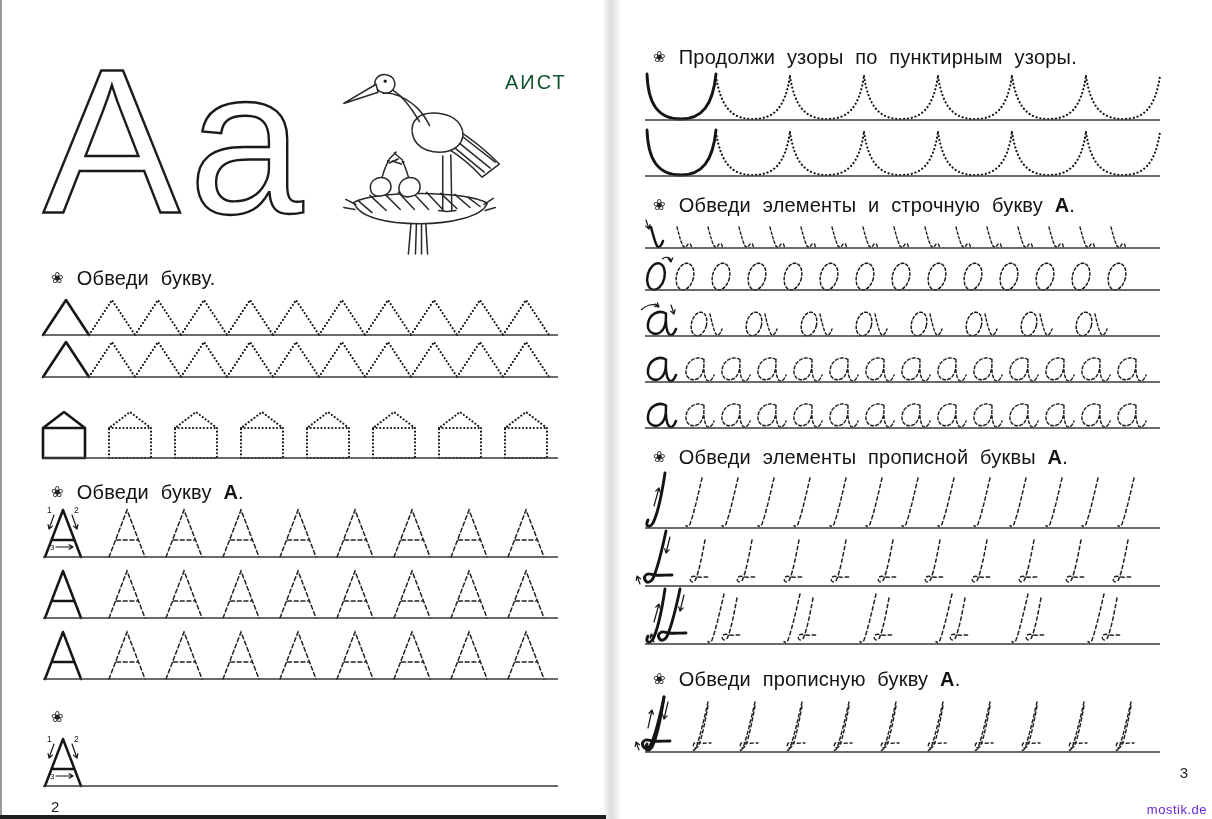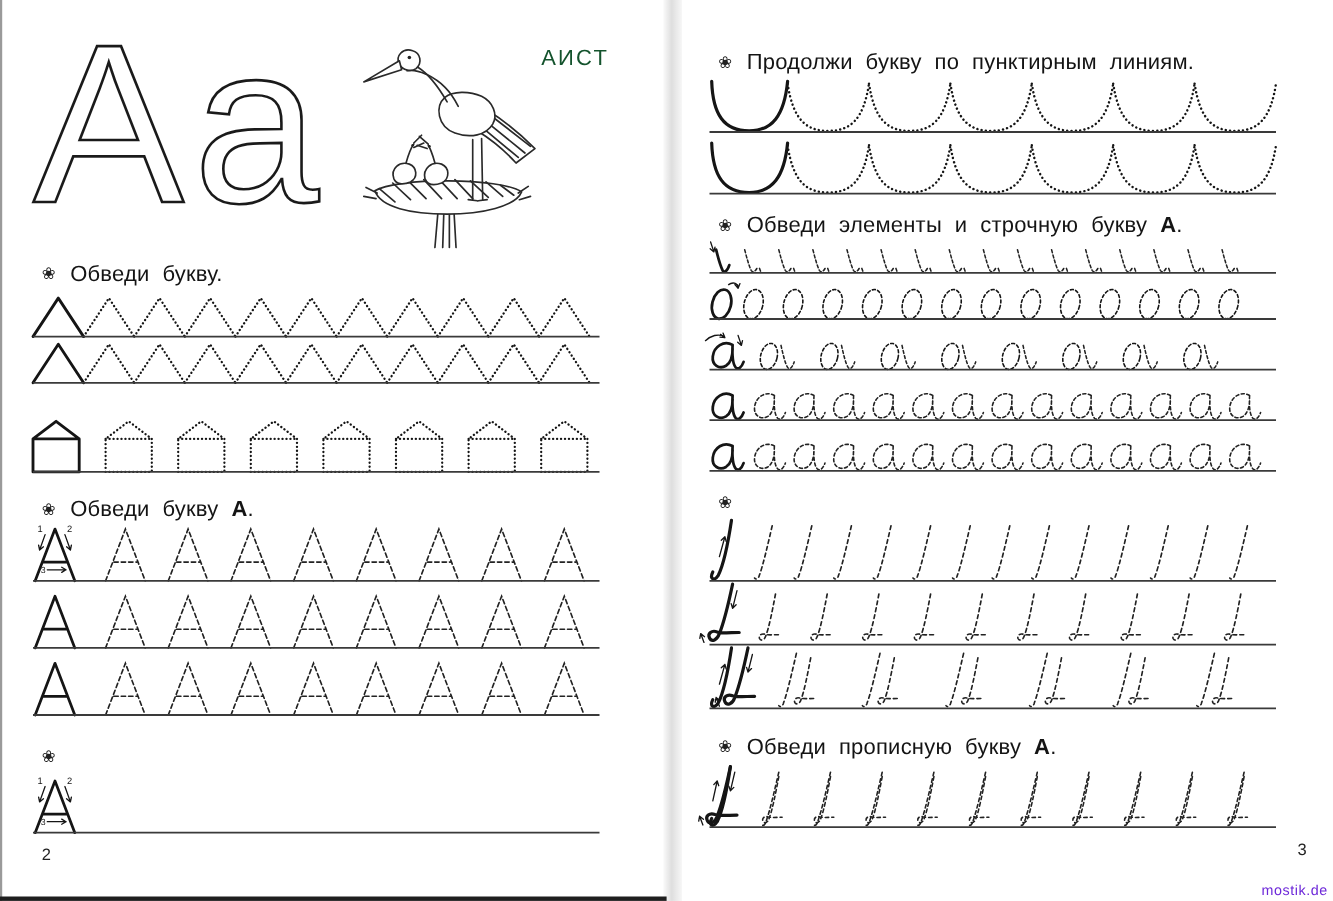--- a/index.html
+++ b/index.html
@@ -5,21 +5,21 @@
   html,body{margin:0;padding:0;background:#f4f4f4;}
   #stage{position:relative;width:1212px;height:819px;background:#ffffff;overflow:hidden;
          font-family:"Liberation Sans","DejaVu Sans",sans-serif;color:#141414;}
   .edge-left{position:absolute;left:0;top:0;bottom:0;width:2px;background:#9a9a9a;}
   .edge-bottom{position:absolute;left:0;bottom:0;width:606px;height:4px;background:#1e1e1e;}
   .gutter{position:absolute;left:603px;top:0;bottom:0;width:17px;
           background:linear-gradient(90deg,rgba(0,0,0,0.02),rgba(0,0,0,0.13) 45%,rgba(0,0,0,0.03));}
   .page{position:absolute;top:0;bottom:0;background:#fff;}
   #page-left{left:2px;width:601px;}
   #page-right{left:620px;width:590px;}
-  .inner-l{padding-left:28px;width:535px;}
+  .inner-l{padding-left:41px;width:535px;margin-top:29px;}
   .inner-r{padding-left:25px;width:545px;}
   .hero{position:relative;height:230px;}
   .bigletters{position:absolute;left:-2px;top:26px;}
   .bigletters text{font-family:"Liberation Sans",sans-serif;letter-spacing:6px;}
   .word-label{position:absolute;left:462px;top:42px;font-size:20px;letter-spacing:2px;color:#14532d;}
   .stork{position:absolute;left:286px;top:30px;}
   .hdr{display:flex;align-items:center;gap:13px;height:26px;font-size:20px;
        letter-spacing:0.2px;word-spacing:6px;color:#141414;}
   .hdr b{font-weight:bold;}
   .flower{font-size:15px;line-height:1;font-family:"DejaVu Sans",sans-serif;color:#222;}
@@ -190,21 +190,21 @@
       <div class="pn pn-left">2</div>
     </div>
   </div>
 
   <div class="gutter"></div>
 
   <div class="page" id="page-right">
     <div class="inner-r">
       <div class="hdr hdr-r1">
         <span class="flower">❀</span>
-        <span><span>Продолжи букву по пунктирным линиям</span><b></b><span>.</span></span>
+        <span><span>Продолжи узоры по пунктирным узоры</span><b></b><span>.</span></span>
       </div>
       <div>
           <svg class="rowsvg" style="margin-top:0px" width="535" height="56" viewBox="-15 0 535 56">
             <path d="M2,4 C3,34 13,49 36,49 C57,49 68,35 71,4" fill="none" stroke="#151515" stroke-width="2.9" stroke-linecap="round" stroke-linejoin="round"></path>
             <path d="M71,6 C76,39 88,49 108,49 C128,49 140,39 145,6" fill="none" stroke="#151515" stroke-width="2.2" stroke-linecap="round" stroke-linejoin="round" stroke-dasharray="0.1 3.8"></path>
             <path d="M145,6 C150,39 162,49 182,49 C202,49 214,39 219,6" fill="none" stroke="#151515" stroke-width="2.2" stroke-linecap="round" stroke-linejoin="round" stroke-dasharray="0.1 3.8"></path>
             <path d="M219,6 C224,39 236,49 256,49 C276,49 288,39 293,6" fill="none" stroke="#151515" stroke-width="2.2" stroke-linecap="round" stroke-linejoin="round" stroke-dasharray="0.1 3.8"></path>
             <path d="M293,6 C298,39 310,49 330,49 C350,49 362,39 367,6" fill="none" stroke="#151515" stroke-width="2.2" stroke-linecap="round" stroke-linejoin="round" stroke-dasharray="0.1 3.8"></path>
             <path d="M367,6 C372,39 384,49 404,49 C424,49 436,39 441,6" fill="none" stroke="#151515" stroke-width="2.2" stroke-linecap="round" stroke-linejoin="round" stroke-dasharray="0.1 3.8"></path>
             <path d="M441,6 C446,39 458,49 478,49 C498,49 510,39 515,6" fill="none" stroke="#151515" stroke-width="2.2" stroke-linecap="round" stroke-linejoin="round" stroke-dasharray="0.1 3.8"></path>
@@ -320,20 +320,21 @@
             <path d="M383,15.5 C375,11 366,17 365,26 C364,34 371,38 377,34.5 C381,32 383,26 383,19 M383,15.5 C382.5,25 383,33 386,36.2 C388,38.2 391,36.5 393,31" fill="none" stroke="#222" stroke-width="1.45" stroke-linecap="round" stroke-dasharray="2.8 2.3"></path>
             <path d="M419,15.5 C411,11 402,17 401,26 C400,34 407,38 413,34.5 C417,32 419,26 419,19 M419,15.5 C418.5,25 419,33 422,36.2 C424,38.2 427,36.5 429,31" fill="none" stroke="#222" stroke-width="1.45" stroke-linecap="round" stroke-dasharray="2.8 2.3"></path>
             <path d="M455,15.5 C447,11 438,17 437,26 C436,34 443,38 449,34.5 C453,32 455,26 455,19 M455,15.5 C454.5,25 455,33 458,36.2 C460,38.2 463,36.5 465,31" fill="none" stroke="#222" stroke-width="1.45" stroke-linecap="round" stroke-dasharray="2.8 2.3"></path>
             <path d="M491,15.5 C483,11 474,17 473,26 C472,34 479,38 485,34.5 C489,32 491,26 491,19 M491,15.5 C490.5,25 491,33 494,36.2 C496,38.2 499,36.5 501,31" fill="none" stroke="#222" stroke-width="1.45" stroke-linecap="round" stroke-dasharray="2.8 2.3"></path>
             <line x1="0" y1="38" x2="515" y2="38" stroke="#3a3a3a" stroke-width="1.6"></line>
           </svg>
         </div>
 
       <div class="hdr hdr-r3">
         <span class="flower">❀</span>
+        <span><span>Обведи элементы прописной буквы </span><b>А</b><span>.</span></span>
       </div>
       <div>
           <svg class="rowsvg" style="margin-top:0px" width="535" height="64" viewBox="-15 0 535 64">
             <path d="M3,50 C0,56 4,59 8,53 C13,43 17,23 20,3" fill="none" stroke="#151515" stroke-width="2.9" stroke-linecap="round" stroke-linejoin="round"></path>
             <path d="M9,36 L14,18 M14,18 L15.2,22.3 M14,18 L10.7,21.1" fill="none" stroke="#151515" stroke-width="1.2" stroke-linecap="round"></path>
             <path d="M57,8 C53,25 49,43 45,54 C44,56.5 42,57 41,55.5" fill="none" stroke="#222" stroke-width="1.5" stroke-linecap="round" stroke-dasharray="3.4 3"></path>
             <path d="M93,8 C89,25 85,43 81,54 C80,56.5 78,57 77,55.5" fill="none" stroke="#222" stroke-width="1.5" stroke-linecap="round" stroke-dasharray="3.4 3"></path>
             <path d="M129,8 C125,25 121,43 117,54 C116,56.5 114,57 113,55.5" fill="none" stroke="#222" stroke-width="1.5" stroke-linecap="round" stroke-dasharray="3.4 3"></path>
             <path d="M165,8 C161,25 157,43 153,54 C152,56.5 150,57 149,55.5" fill="none" stroke="#222" stroke-width="1.5" stroke-linecap="round" stroke-dasharray="3.4 3"></path>
             <path d="M201,8 C197,25 193,43 189,54 C188,56.5 186,57 185,55.5" fill="none" stroke="#222" stroke-width="1.5" stroke-linecap="round" stroke-dasharray="3.4 3"></path>

